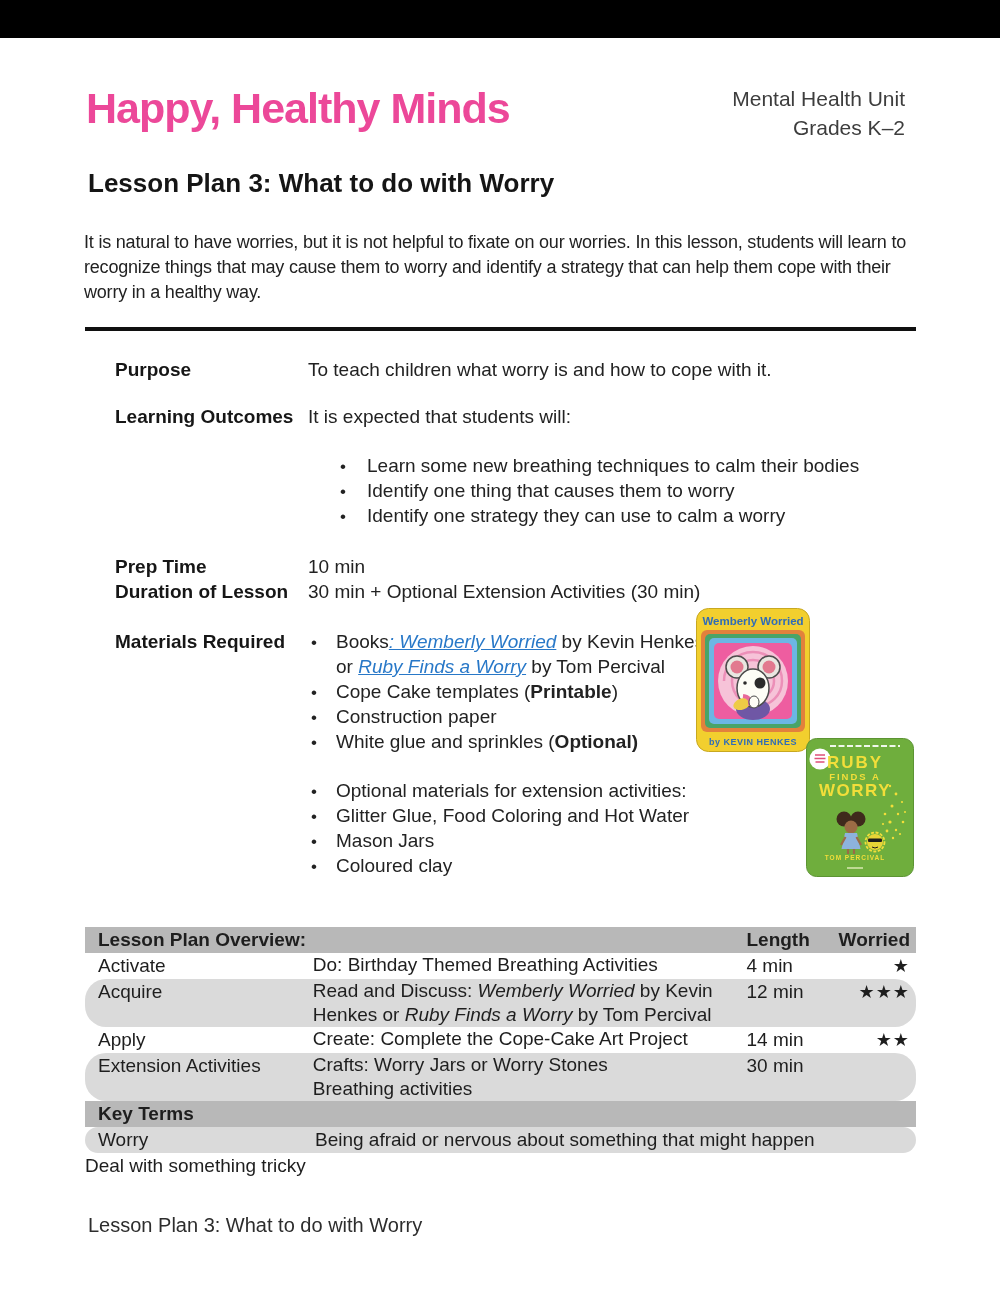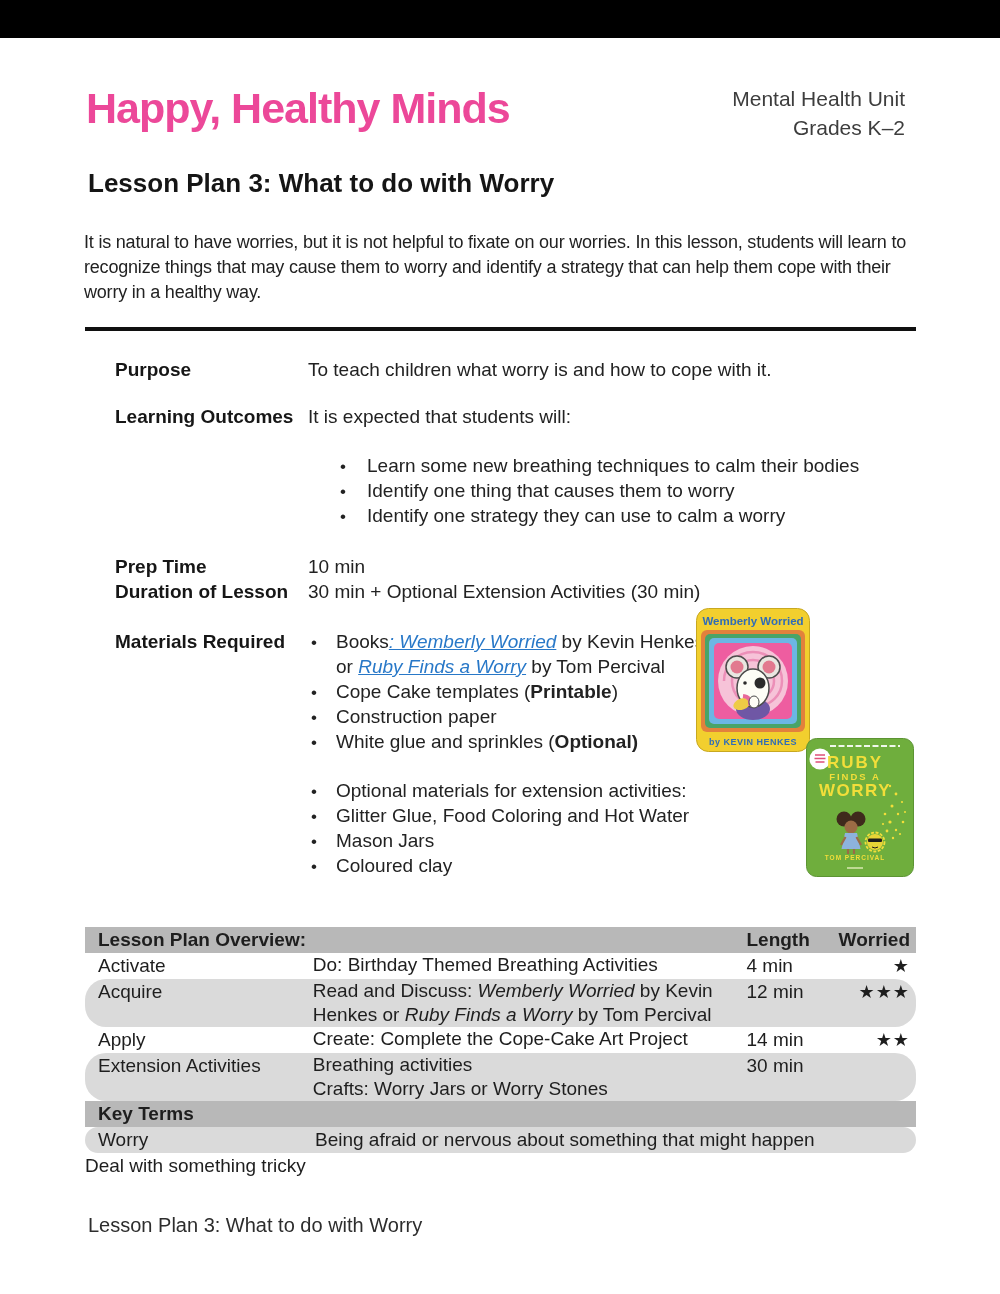--- a/index.html
+++ b/index.html
@@ -212,22 +212,22 @@
     </div>
     <div class="trow">
       <div class="c1">Apply</div>
       <div class="c2">Create: Complete the Cope-Cake Art Project</div>
       <div class="c3">14 min</div>
       <div class="c4 stars">★★</div>
     </div>
     <div class="trow gray">
       <div class="c1">Extension Activities</div>
       <div class="c2">
+        <div>Crafts: Worry Jars or Worry Stones</div>
         <div>Breathing activities</div>
-        <div>Crafts: Worry Jars or Worry Stones</div>
       </div>
       <div class="c3">30 min</div>
       <div class="c4 stars"></div>
     </div>
     <div class="trow thead">
       <div class="c1" style="width:728px;">Key Terms</div>
     </div>
     <div class="trow gray">
       <div class="c1">Worry</div>
       <div class="c2wide">Being afraid or nervous about something that might happen</div>

